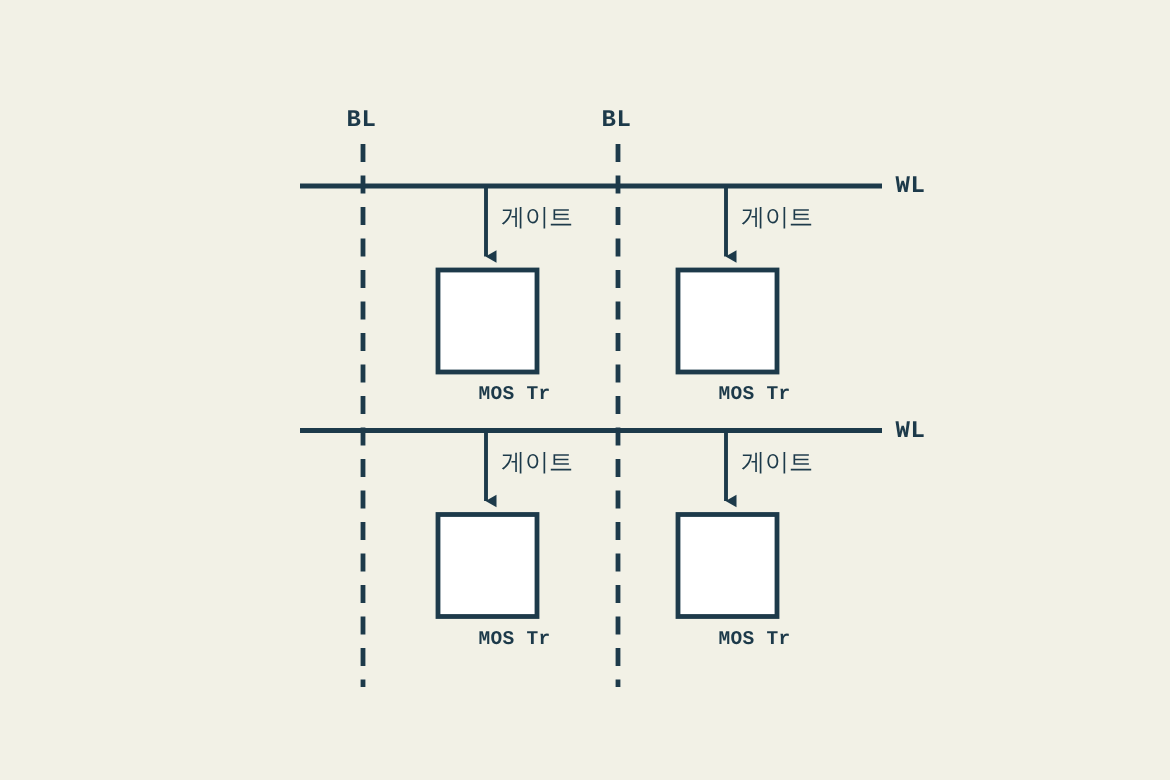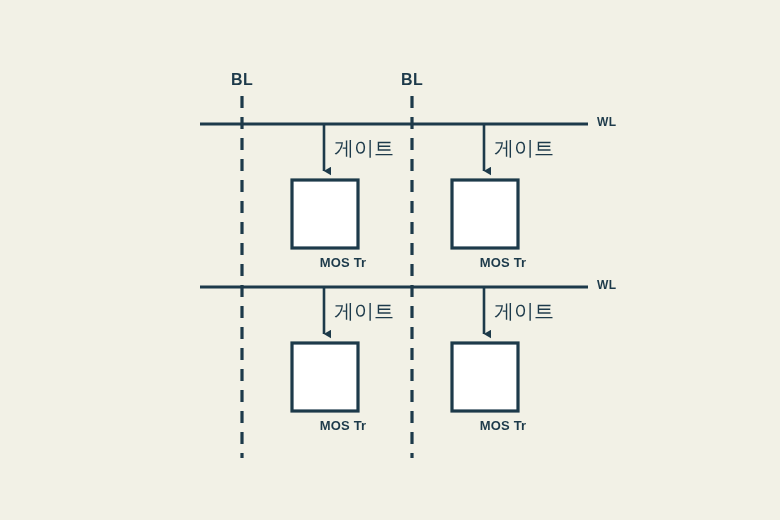--- a/index.html
+++ b/index.html
@@ -11,20 +11,21 @@
     height: 520px;
     background: #f2f1e6;
     font-family: "Liberation Sans", sans-serif;
     overflow: hidden;
   }
   #diagram-root {
     position: relative;
     width: 780px;
     height: 520px;
     background: #f2f1e6;
+    font-family: Liberation Mono, monospace;
   }
   svg.diagram-canvas {
     position: absolute;
     left: 0;
     top: 0;
     width: 780px;
     height: 520px;
     display: block;
   }
   .lbl {
@@ -32,32 +33,32 @@
     color: #1d3a4a;
     white-space: nowrap;
     line-height: 1;
   }
   .lbl-bl {
     font-size: 16px;
     font-weight: bold;
     letter-spacing: 0.4px;
   }
   .lbl-wl {
-    font-size: 12px;
+    font-size: 16px;
     font-weight: bold;
     letter-spacing: 0.4px;
   }
   .lbl-mos {
     font-size: 13px;
     font-weight: bold;
     letter-spacing: 0.2px;
     margin-left: 18px;
   }
   .lbl-gate {
-    font-size: 20px;
+    font-size: 16px;
     font-weight: normal;
   }
 </style>
 </head>
 <body>
 
 <div id="diagram-root">
 
   <svg class="diagram-canvas" viewBox="0 0 780 520" xmlns="http://www.w3.org/2000/svg">
 

